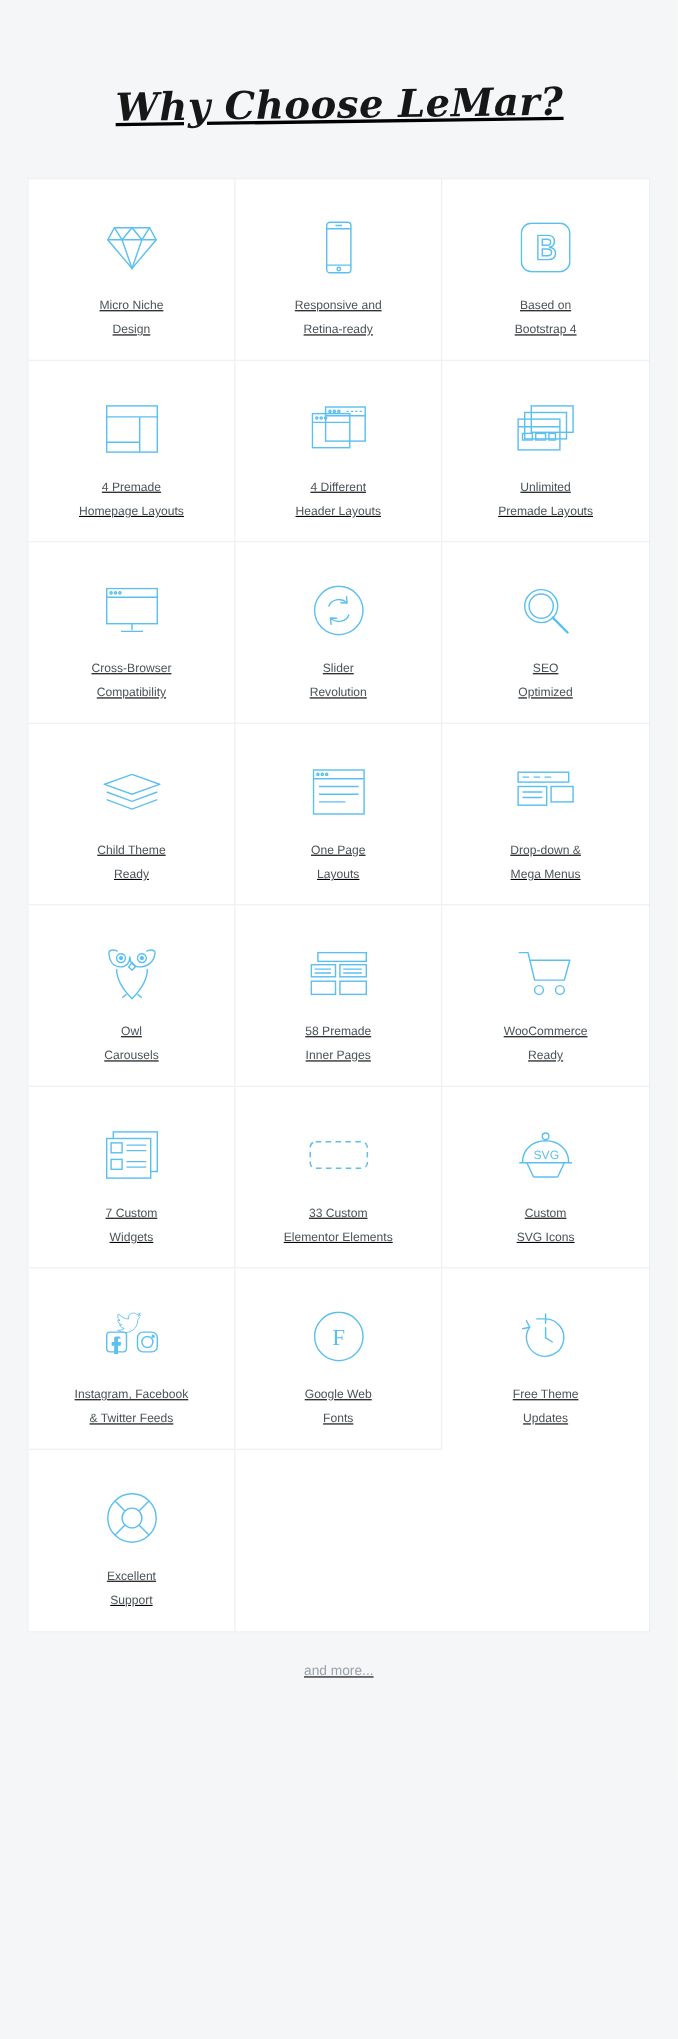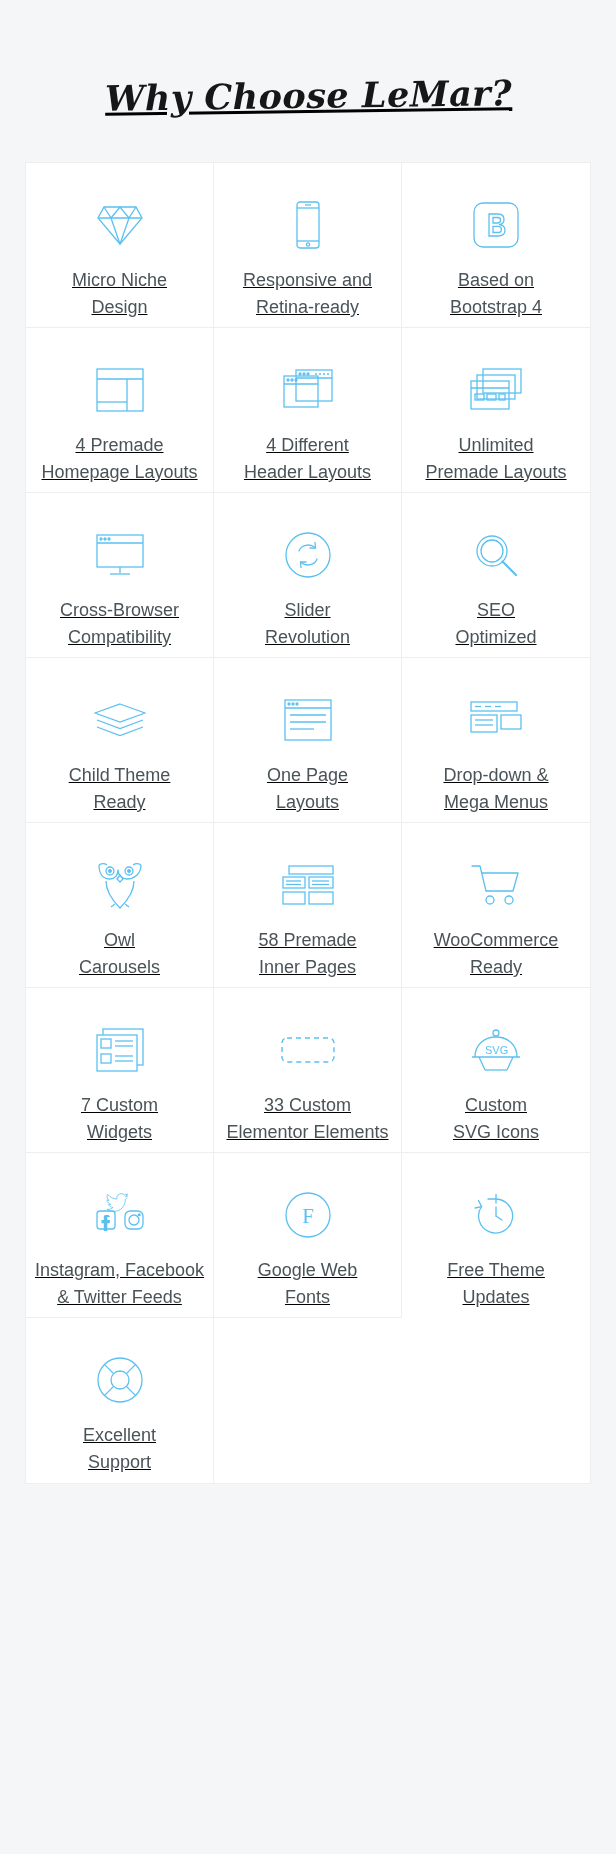--- a/index.html
+++ b/index.html
@@ -63,22 +63,22 @@
     display: flex;
     align-items: center;
     justify-content: center;
   }
   .icon-wrap svg {
     display: block;
   }
   .cell-label {
     margin-top: 14px;
     text-align: center;
-    font-size: 18px;
-    line-height: 27px;
+    font-size: 11px;
+    line-height: 22px;
     color: #4a5358;
     font-family: "Liberation Sans", sans-serif;
     white-space: pre-line;
   }
   .more {
     text-align: center;
     font-size: 12.5px;
     color: #9aa3a9;
     margin-top: 28px;
     font-family: "Liberation Sans", sans-serif;
@@ -412,13 +412,14 @@
           <line x1="16.6" y1="29.4" x2="7.4" y2="38.6"></line>
           <line x1="29.4" y1="29.4" x2="38.6" y2="38.6"></line>
         </svg>
       </div>
       <div class="cell-label">Excellent
 Support</div>
     </div>
 
   </div>
 
+  <div class="more">and more...</div>
 </div>
 
 </body></html>

